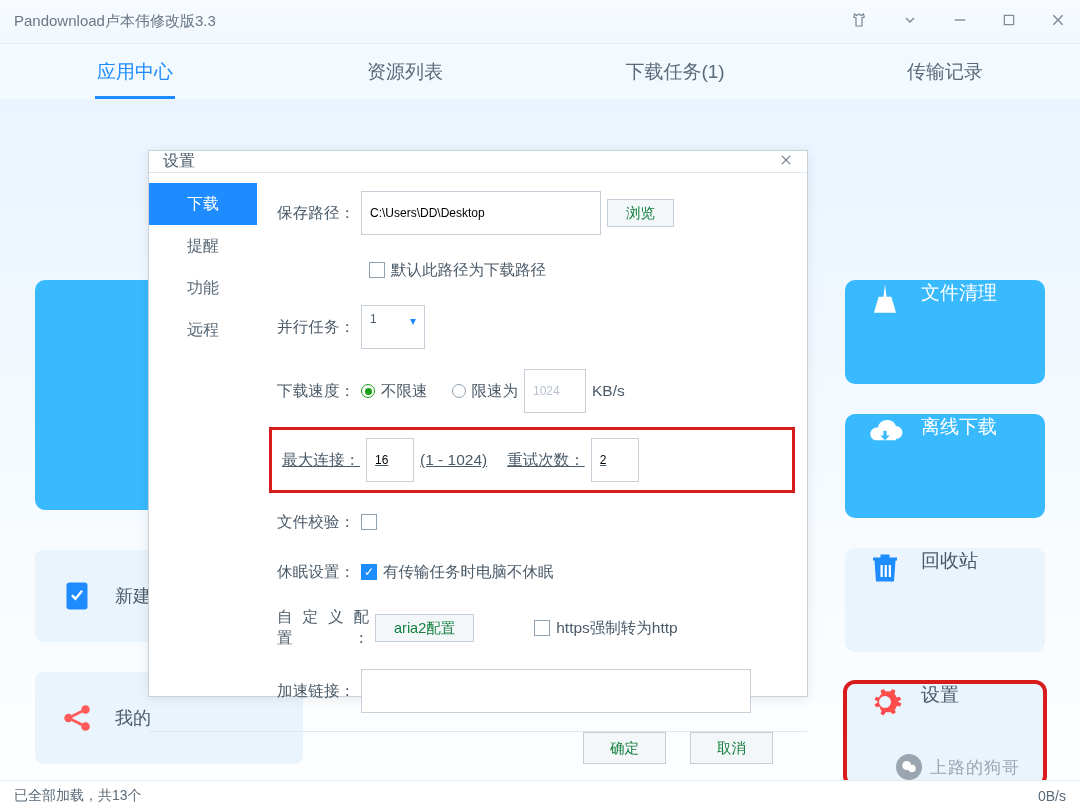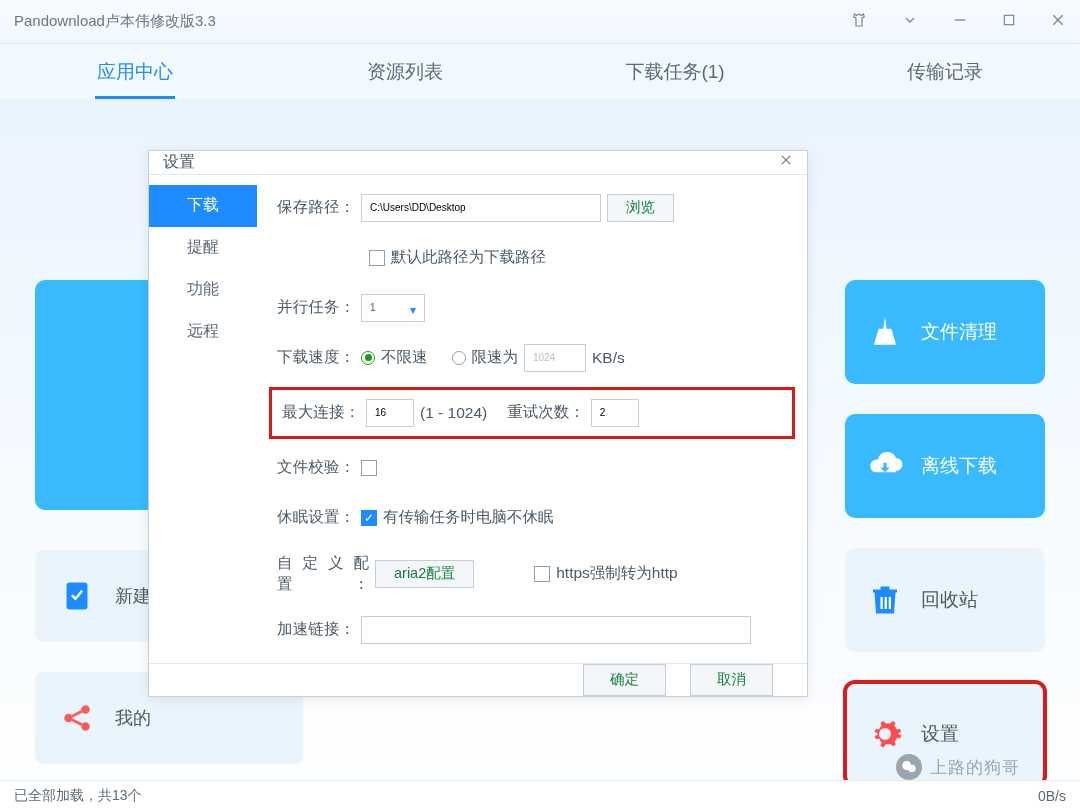--- a/index.html
+++ b/index.html
@@ -17,49 +17,49 @@
 
 .page-bg { position: absolute; top: 100px; left: 0; right: 0; bottom: 30px; background: linear-gradient(#eaf4ff 0%, #f6fbff 60%, #fdfeff 100%); padding: 75px 35px 0; }
 
 .cards { position: absolute; left: 35px; top: 180px; width: 268px; display: flex; flex-direction: column; gap: 35px; }
 .card { height: 230px; background: #39baff; border-radius: 10px; }
 .lcards { position: absolute; left: 35px; top: 450px; display:flex; flex-direction:column; gap: 30px; }
 .lcard { width: 268px; height: 92px; background: #e9f4fd; border-radius: 8px; display:flex; align-items:center; gap: 20px; padding-left: 24px; font-size: 18px; color:#4a5a68; }
 .lcard .ic { width: 36px; height: 36px; display:flex; align-items:center; justify-content:center; }
 
 .rcards { position: absolute; right: 35px; top: 180px; display:flex; flex-direction:column; gap: 30px; }
-.rcard { width: 200px; height: 104px; background: #39baff; border-radius: 10px; display:flex; align-items:center; gap: 16px; padding-left: 20px; color:#fff; font-size: 19px; }
+.rcard { width: 200px; height: 104px; background: #39baff; border-radius: 10px; display:flex; align-items:flex-start; gap: 16px; padding-left: 20px; color:#fff; font-size: 19px; }
 .rcard.light { background:#e9f4fd; color:#4a5a68; }
 .rcard .ic { width:40px; height:40px; display:flex; align-items:center; justify-content:center; }
 .rcard.highlight { outline: 4px solid #d81b1b; outline-offset: -2px; }
 
 .statusbar { position: absolute; bottom: 0; left: 0; right: 0; height: 30px; border-top: 1px solid #e3ebf2; display:flex; align-items:center; justify-content:space-between; padding: 0 14px; font-size: 14px; color:#5a6a78; background:#fff; }
 
 
 .modal { position: absolute; left: 148px; top: 150px; width: 660px; height: 547px; background:#fff; border: 1px solid #c8d0d8; display:flex; flex-direction:column; box-shadow: 0 2px 12px rgba(0,0,0,0.08); }
 .modal-header { height: 42px; display:flex; align-items:center; justify-content:space-between; padding: 0 14px; border-bottom: 1px solid #e0e6ec; font-size: 16px; color:#4a5a68; }
 .modal-body { flex:1; display:flex; }
 .side-tabs { width: 108px; display:flex; flex-direction:column; padding-top: 10px; }
 .stab { height: 42px; display:flex; align-items:center; justify-content:center; font-size: 16px; color:#5a6a78; cursor:default; }
 .stab.active { background:#1e8cff; color:#fff; }
 .panel { flex:1; padding: 18px 20px; display:flex; flex-direction:column; gap: 20px; color:#4a5a68; font-size: 15.5px; }
 .row { display:flex; align-items:center; gap: 6px; min-height: 30px; }
 .row .lbl { width: 78px; text-align: justify; text-align-last: justify; }
 .row .lbl::after{content:"";}
-.inp { border:1px solid #c6cfd7; height: 28px; padding: 0 8px; font-size:10px; background:#fff; }
+.inp { border:1px solid #c6cfd7; height: 44px; padding: 0 8px; font-size:12px; background:#fff; }
 .btn { border:1px solid #c6cfd7; background:#f4f7fa; height:28px; padding:0 18px; font-size:14.5px; color:#15803d; }
 .chk { width:16px; height:16px; border:1px solid #8fa0b0; display:inline-flex; align-items:center; justify-content:center; font-size:12px; color:#fff; }
 .chk.checked { background:#1e8cff; border-color:#1e8cff; }
 .radio { width:14px; height:14px; border:1.5px solid #8fa0b0; border-radius:50%; display:inline-flex; align-items:center; justify-content:center; }
 .radio.sel { border-color:#16a016; }
 .radio.sel::after { content:""; width:7px; height:7px; border-radius:50%; background:#16a016; }
 .dropdown { position:relative; }
 .dropdown::after { content:"▾"; position:absolute; right:8px; top:2px; color:#1e8cff; font-size:12px; }
 
-.redbox { border:3px solid #d81b1b; padding: 8px 10px; margin: -6px -8px; }
+.redbox { border:3px solid #d81b1b; padding: 8px 10px; margin: -6px -8px; text-decoration: underline; }
 
 .modal-footer { height: 60px; display:flex; align-items:center; justify-content:flex-end; gap: 24px; padding-right: 34px; border-top: 1px solid #e0e6ec; }
 .modal-footer .btn { height: 32px; padding: 0 26px; }
 
 .watermark { position:absolute; right: 60px; bottom: 30px; display:flex; align-items:center; gap:8px; color:#9aa5b0; font-size:17px; letter-spacing:1px; }
 .watermark .wx { width:26px; height:26px; border-radius:50%; background:#9aa5b0; display:flex; align-items:center; justify-content:center; color:#fff; font-size:13px; }
 </style>
 </head>
 <body>
 

